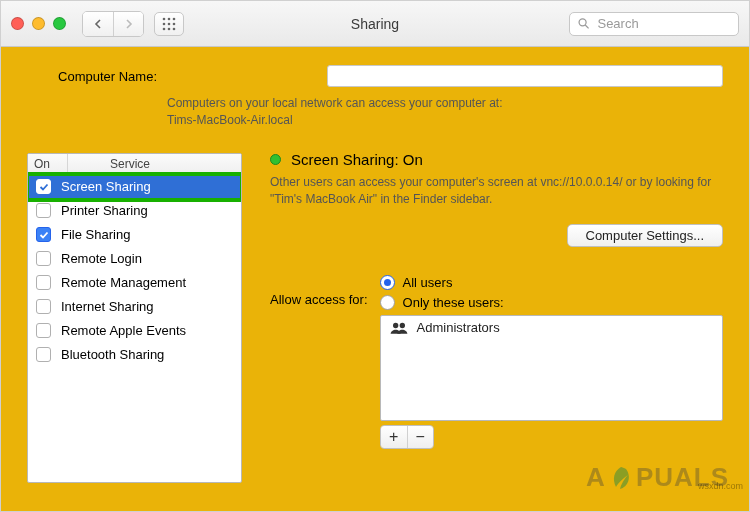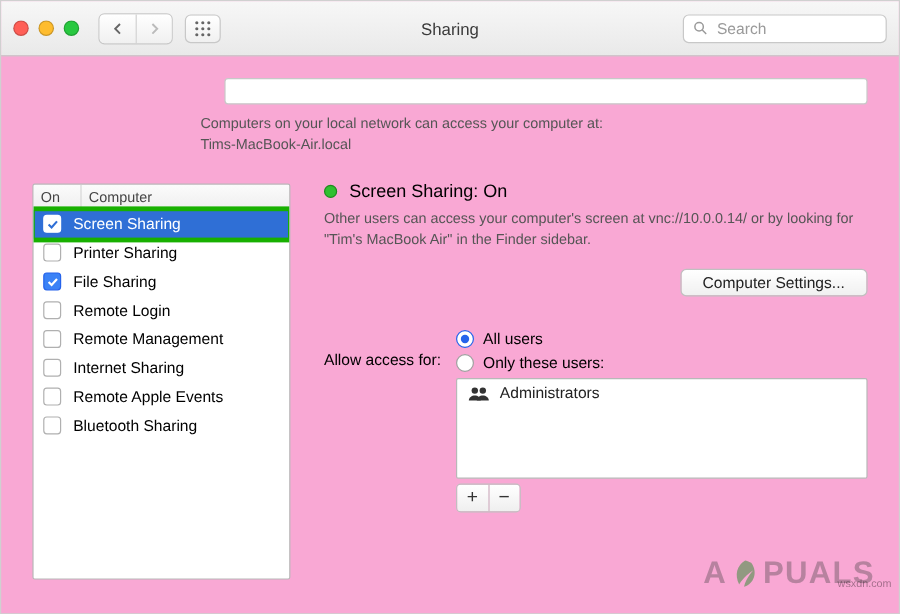--- a/index.html
+++ b/index.html
@@ -9,21 +9,21 @@
     font-size: 13px;
     color: #000;
     background: #fff;
     width: 750px;
     height: 512px;
     overflow: hidden;
   }
   .window {
     width: 750px;
     height: 512px;
-    background: #f9a8d4;
+    background: #eab308;
     display: flex;
     flex-direction: column;
     border: 1px solid #d0d0d0;
   }
   .titlebar {
     height: 46px;
     background: linear-gradient(#f7f7f7, #e9e9e9);
     border-bottom: 1px solid #c8c8c8;
     display: flex;
     align-items: center;
@@ -146,20 +146,21 @@
     overflow: hidden;
     position: relative;
     padding-bottom: 4px;
   }
   .service-head {
     display: flex;
     font-size: 12px;
     color: #444;
     border-bottom: 1px solid #d6d6d6;
     background: linear-gradient(#fbfbfb,#efefef);
+    gap: 36px;
   }
   .col-on { width: 40px; padding: 3px 6px; border-right: 1px solid #d6d6d6; }
   .col-svc { flex: 1; padding: 3px 6px; }
   .service-row {
     display: flex;
     align-items: center;
     height: 24px;
     padding-left: 8px;
     gap: 10px;
     text-align: right;
@@ -231,21 +232,21 @@
     display: flex; align-items: center; justify-content: center;
     flex-shrink: 0;
   }
   .radio.on { border-color: #2563eb; }
   .radio.on::after {
     content: ""; width: 7px; height: 7px; border-radius: 50%;
     background: #2563eb;
   }
   .user-list {
     margin-top: 4px;
-    height: 84px;
+    height: 106px;
     border: 1px solid #b8b8b8;
     background: #fff;
     border-radius: 2px;
     padding: 4px 8px;
     font-size: 13px;
     color: #222;
   }
   .user-row { display: flex; align-items: center; gap: 8px; }
   .user-row svg { width: 20px; height: 14px; fill: #333; }
   .user-footer {
@@ -327,37 +328,38 @@
       <svg width="13" height="13" viewBox="0 0 13 13">
           <circle cx="5.2" cy="5.2" r="4" fill="none" stroke="#9a9a9a" stroke-width="1.4"></circle>
           <line x1="8.2" y1="8.2" x2="12" y2="12" stroke="#9a9a9a" stroke-width="1.4"></line>
         </svg>
       <input placeholder="Search" style="">
     </div>
   </div>
 
   <div class="content" style="position:relative">
     <div class="row-name">
+      <label>Computer Name:</label>
       <div style="flex:1; display:flex; gap:0;">
         <div style="width:160px"></div>
         <div class="name-field"></div>
       </div>
     </div>
     <div class="name-sub">
       <div class="text">
         <div>Computers on your local network can access your computer at:</div>
         <div>Tims-MacBook-Air.local</div>
       </div>
     </div>
 
     <div class="main-split">
       <div class="service-pane" id="svc-pane">
         <div class="service-head">
           <div class="col-on">On</div>
-          <div class="col-svc">Computer</div>
+          <div class="col-svc">Service</div>
         </div>
         <div id="svc-rows">
             <div class="service-row selected">
               <div class="chk on sel">
                 <svg viewBox="0 0 10 10">
                   <path d="M1.5 5 L4 7.5 L8.5 2.5" fill="none" stroke-width="1.8"></path>
                 </svg>
               </div>
               <span class="svc-label">Screen Sharing</span>
             </div>

